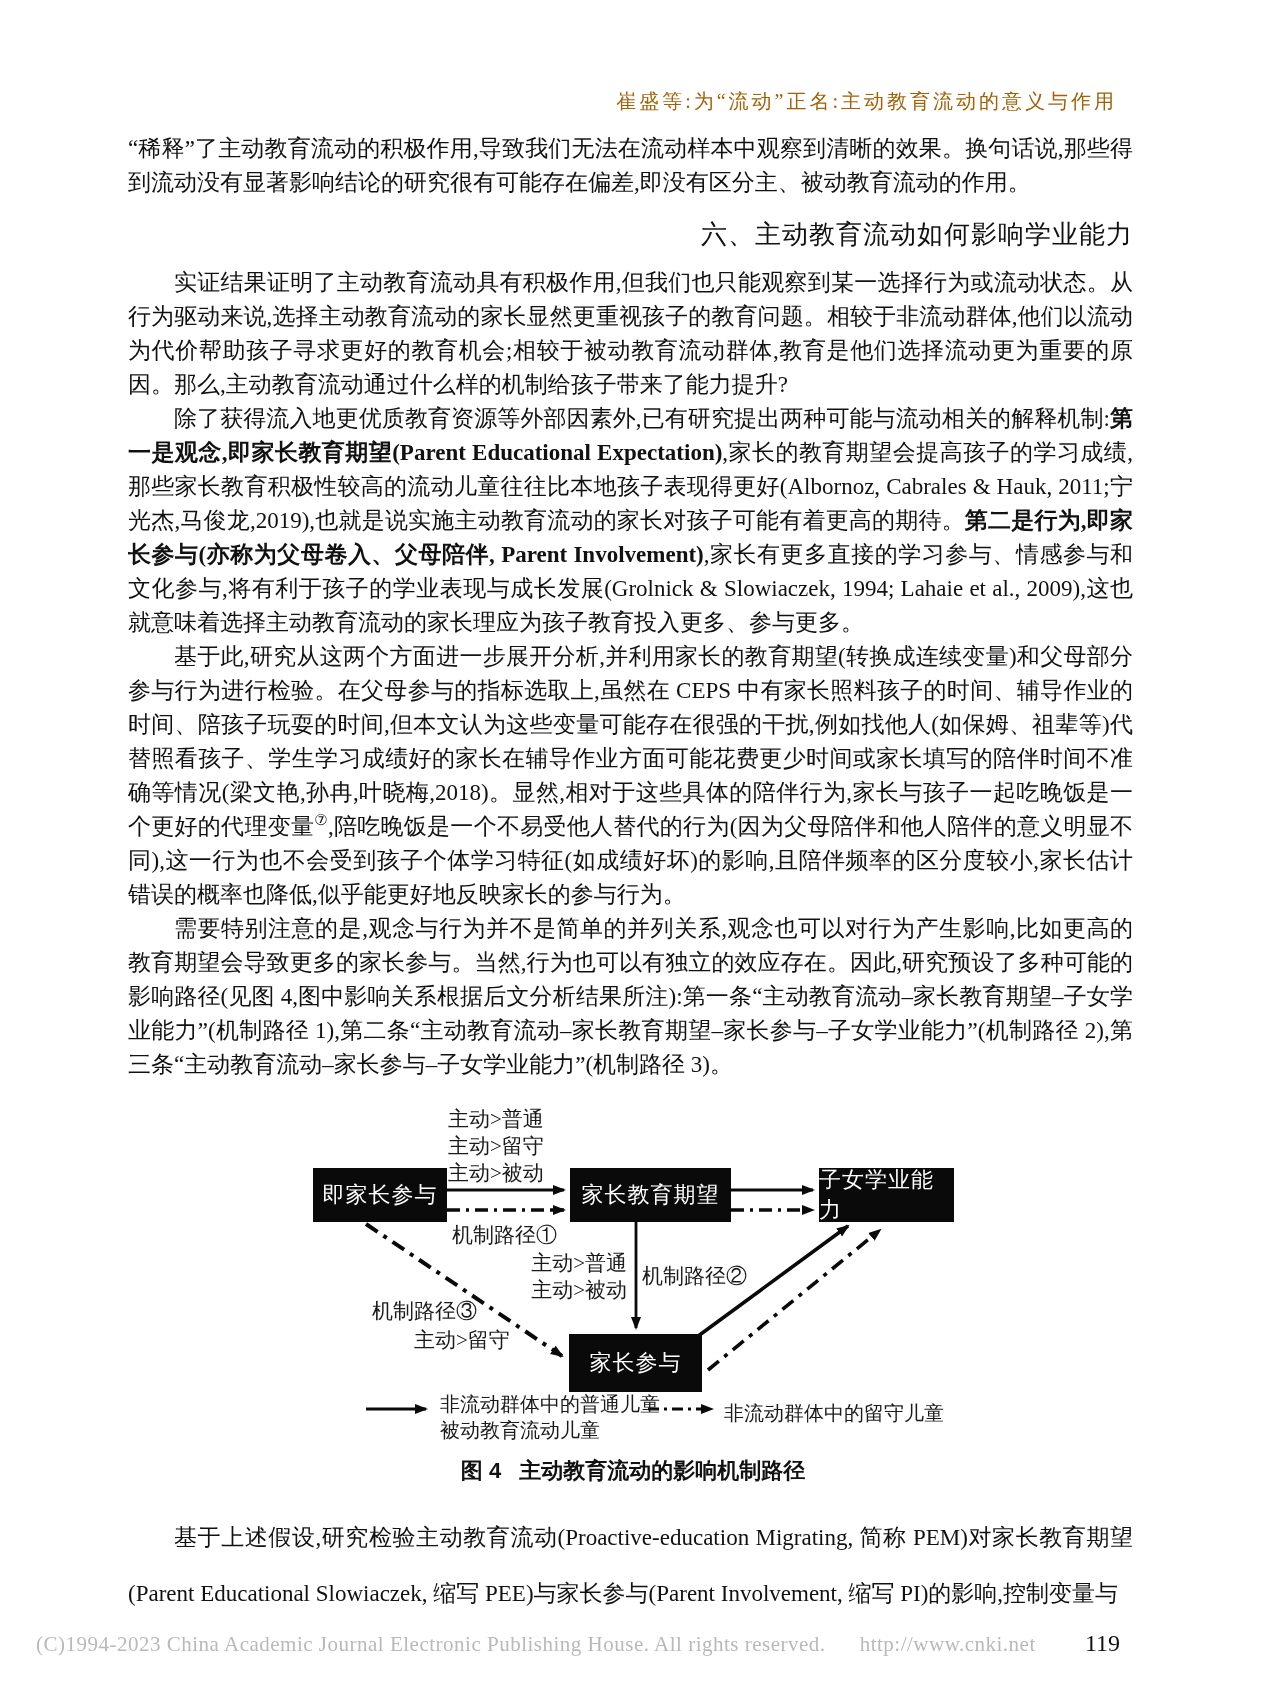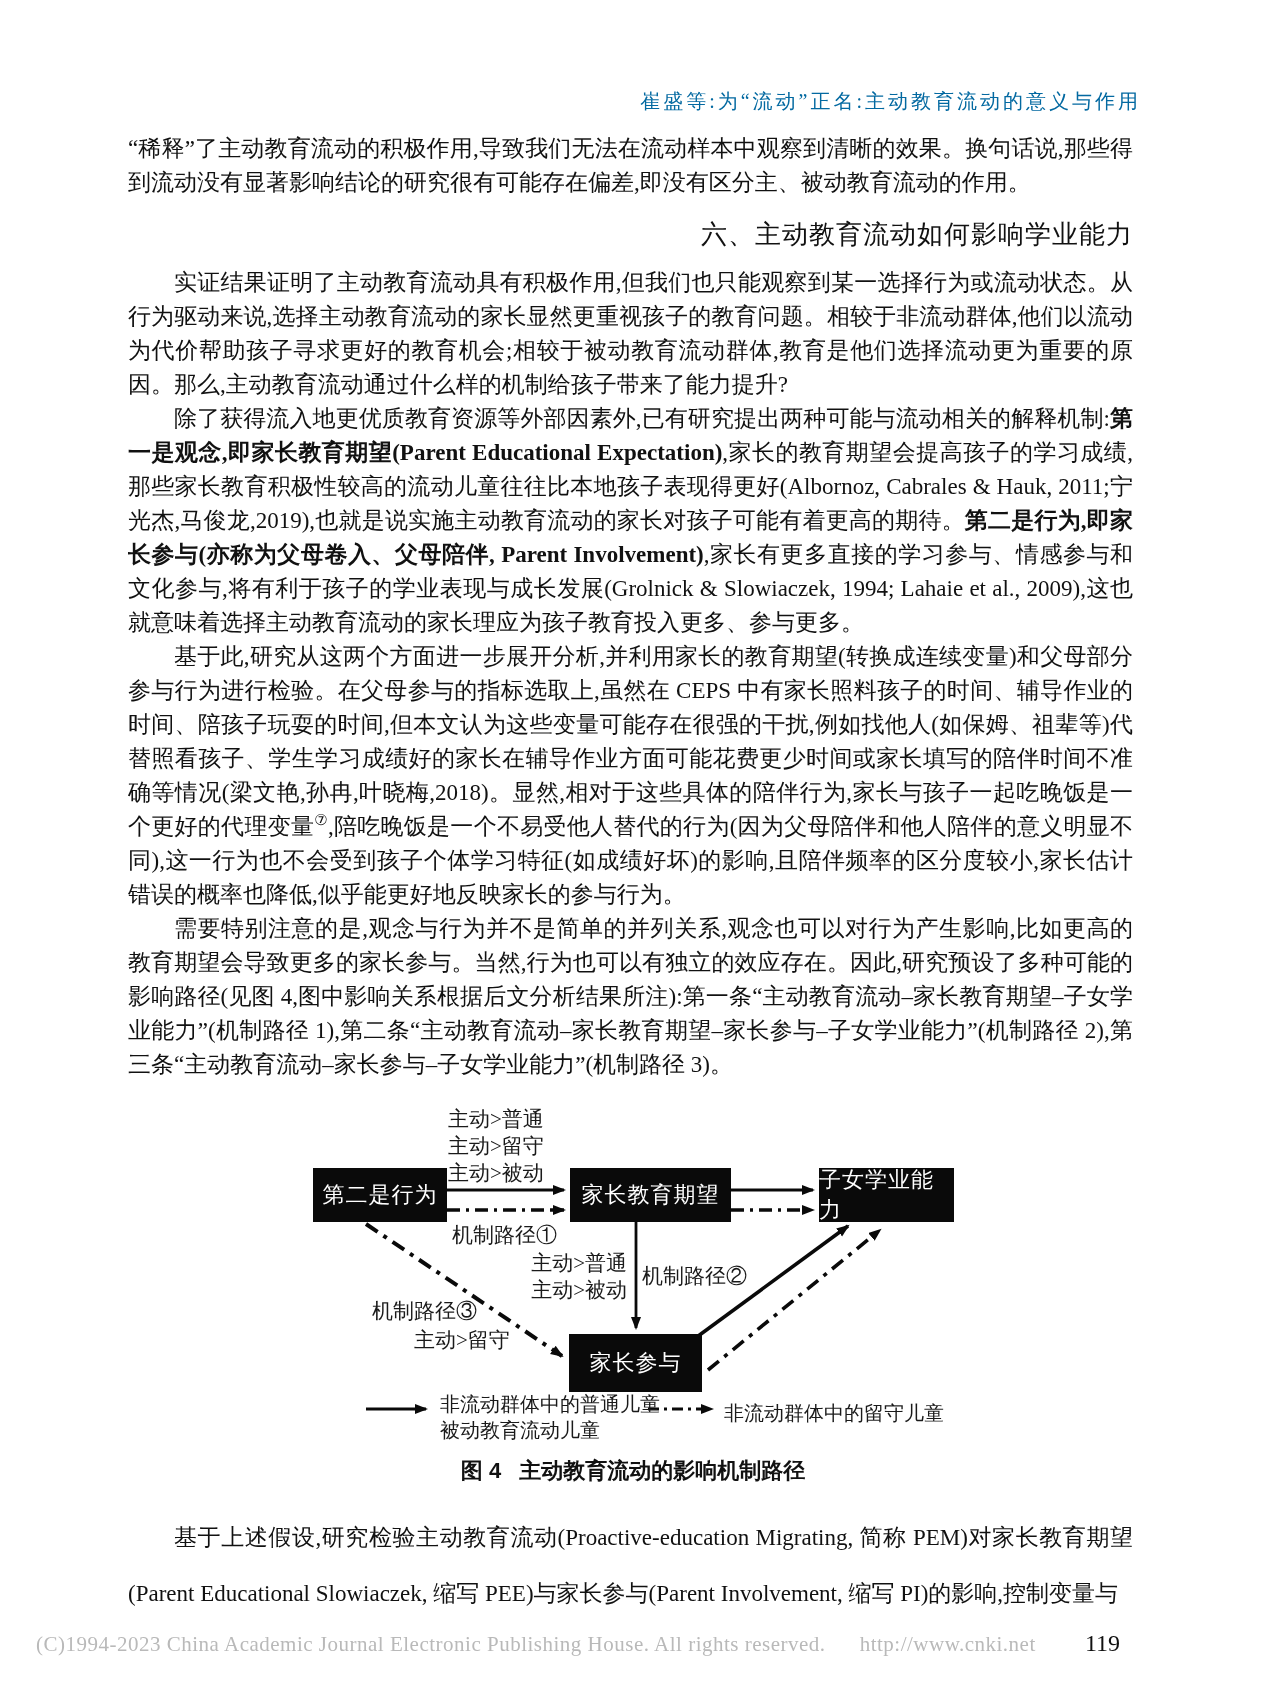--- a/index.html
+++ b/index.html
@@ -2,22 +2,22 @@
 <html><head>
 <meta charset="utf-8">
 <style>
   html,body{margin:0;padding:0;}
   body{
     width:1266px;height:1700px;position:relative;background:#ffffff;
     font-family:"Liberation Serif","DejaVu Serif",serif;color:#111;
     overflow:hidden;
   }
   .running-header{
-    position:absolute;top:88px;left:136px;width:1005px;
-    text-align:right;font-size:20px;color:#0369a1;letter-spacing:3px;
+    position:absolute;top:88px;left:112px;width:1005px;
+    text-align:right;font-size:20px;color:#a16207;letter-spacing:3px;
   }
   .content{
     position:absolute;top:132px;left:128px;width:1005px;height:972px;
     font-size:23px;line-height:34px;text-align:justify;overflow:hidden;
   }
   .content p{margin:0;}
   .content p.indent{text-indent:2em;}
   .section-heading{
     font-family:"Liberation Sans","DejaVu Sans",sans-serif;
     font-weight:normal;font-size:26px;text-align:right;
@@ -102,21 +102,21 @@
     <line x1="366" y1="124" x2="562" y2="256" stroke="#0a0a0a" stroke-width="4" stroke-dasharray="14 7 4 7" marker-end="url(#ah)"></line>
 
     <line x1="690" y1="242" x2="848" y2="126" stroke="#0a0a0a" stroke-width="3.6" marker-end="url(#ah)"></line>
 
     <line x1="708" y1="270" x2="880" y2="130" stroke="#0a0a0a" stroke-width="3.6" stroke-dasharray="14 7 4 7" marker-end="url(#ah)"></line>
 
     <line x1="366" y1="309" x2="426" y2="309" stroke="#0a0a0a" stroke-width="3" marker-end="url(#ah)"></line>
     <line x1="648" y1="309" x2="712" y2="309" stroke="#0a0a0a" stroke-width="3" stroke-dasharray="11 5 3 5" marker-end="url(#ah)"></line>
   </svg>
 
-  <div class="node node-pem">第二是行为</div>
+  <div class="node node-pem">即家长参与</div>
   <div class="node node-pee">家长教育期望</div>
   <div class="node node-ability">子女学业能力</div>
   <div class="node node-pi">家长参与</div>
 
   <div class="fig-label lbl-top">
     <div>主动&gt;普通</div>
     <div>主动&gt;留守</div>
     <div>主动&gt;被动</div>
   </div>
   <div class="fig-label lbl-path1">机制路径①</div>

